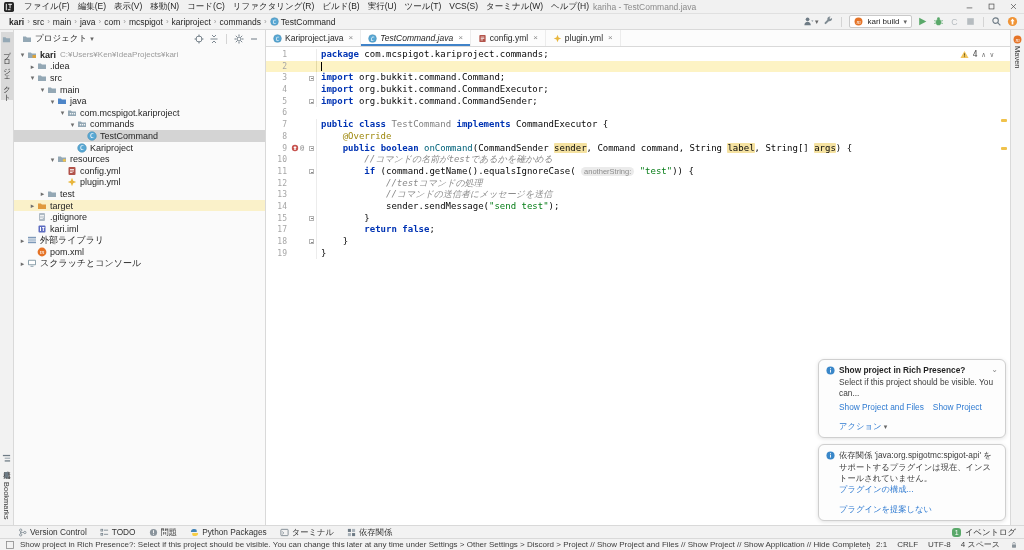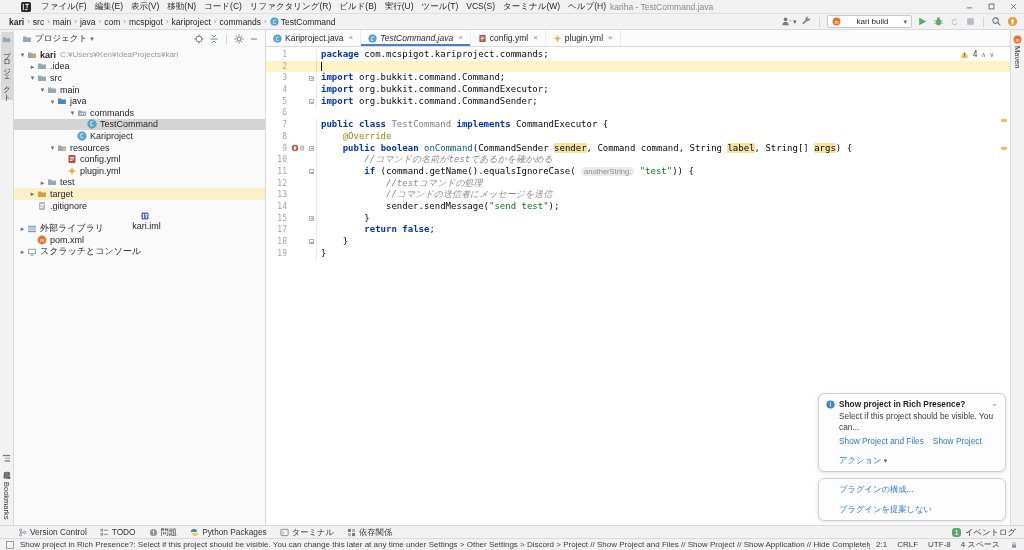--- a/index.html
+++ b/index.html
@@ -4,40 +4,40 @@
 <style>
   * { box-sizing:border-box; margin:0; padding:0; }
   html,body { width:1024px; height:550px; overflow:hidden; }
   body { font-family:"Liberation Sans",sans-serif; background:#fff; color:#1a1a1a; position:relative; }
   .icn { display:inline-flex; width:10px; height:10px; flex:none; }
   .icn svg { width:100%; height:100%; display:block; }
 
   #app { width:100%; height:100%; display:flex; flex-direction:column; }
 
   
-  .titlebar { height:14px; background:#f1f1f1; border-bottom:1px solid #e0e0e0; display:flex; align-items:center; padding-left:21px; flex:none; }
+  .titlebar { height:14px; background:#f1f1f1; border-bottom:1px solid #e0e0e0; display:flex; align-items:center; padding-left:4px; flex:none; }
   .logo { width:10px; height:10px; margin-right:6px; }
   .menus { display:flex; }
   .menu-item { font-size:8.5px; padding:0 4px; color:#1f1f1f; white-space:nowrap; }
   .win-title { font-size:8.5px; color:#8a8a8a; white-space:nowrap; }
   .win-controls { margin-left:auto; display:flex; }
   .win-btn { width:22px; height:13px; display:flex; align-items:center; justify-content:center; }
   .win-btn .icn { width:7px; height:7px; }
 
   
   .navbar { height:16px; background:#f2f2f2; border-bottom:1px solid #d9d9d9; display:flex; align-items:center; padding:0 6px; flex:none; }
   .bc { display:flex; align-items:center; font-size:8.5px; }
   .bc-item { display:flex; align-items:center; gap:2px; padding:0 3px; color:#262626; white-space:nowrap; }
   .bc-item.bold { font-weight:bold; }
   .bc-item .icn { width:9px; height:9px; }
   .bc-sep { color:#9a9a9a; font-size:8px; }
   .nav-tools { margin-left:auto; display:flex; align-items:center; gap:5px; }
   .tool-btn { height:13px; display:flex; align-items:center; justify-content:center; gap:1px; }
   .tool-btn .icn { width:11px; height:11px; }
-  .combo { display:flex; align-items:center; gap:15px; border:1px solid #c9c9c9; background:#fff; border-radius:2px; height:13px; padding:0 4px; font-size:8px; color:#262626; white-space:nowrap; }
+  .combo { display:flex; align-items:center; gap:4px; border:1px solid #c9c9c9; background:#fff; border-radius:2px; height:13px; padding:0 4px; font-size:8px; color:#262626; white-space:nowrap; }
   .combo .icn { width:9px; height:9px; }
   .caret-dn { font-size:7px; color:#666; line-height:1; }
   .vsep { width:1px; height:10px; background:#d4d4d4; margin:0 2px; }
 
   
   .main { flex:1; display:flex; position:relative; min-height:0; }
   .stripe { width:14px; background:#f2f2f2; flex:none; display:flex; flex-direction:column; align-items:center; padding:2px 0; }
   .stripe.left { border-right:1px solid #d9d9d9; }
   .stripe.right { border-left:1px solid #d9d9d9; }
   .stripe-item { display:flex; flex-direction:column; align-items:center; gap:2px; padding:3px 1px; }
@@ -429,30 +429,42 @@
           </div>
           <div class="trow" style="padding-left: 34px;">
             <span class="tchev">▾</span>
             <span class="icn">
               <svg viewBox="0 0 10 10">
                 <path d="M1 2.5 H3.9 L4.9 3.5 H9 V8 H1 Z" fill="#4E86C8"></path>
               </svg>
             </span>
             <span class="tlabel">java</span>
           </div>
-          <div class="trow" style="padding-left: 54px;">
+          <div class="trow" style="padding-left: 44px;">
             <span class="tchev">▾</span>
             <span class="icn">
               <svg viewBox="0 0 10 10">
                 <path d="M1 2.5 H3.9 L4.9 3.5 H9 V8 H1 Z" fill="#94A8B5"></path>
                 <circle cx="3.4" cy="5.8" r=".7" fill="#fff"></circle>
                 <circle cx="5.4" cy="5.8" r=".7" fill="#fff"></circle>
                 <circle cx="7.4" cy="5.8" r=".7" fill="#fff"></circle>
               </svg>
             </span>
+            <span class="tlabel">com.mcspigot.kariproject</span>
+          </div>
+          <div class="trow" style="padding-left: 54px;">
+            <span class="tchev">▾</span>
+            <span class="icn">
+              <svg viewBox="0 0 10 10">
+                <path d="M1 2.5 H3.9 L4.9 3.5 H9 V8 H1 Z" fill="#94A8B5"></path>
+                <circle cx="3.4" cy="5.8" r=".7" fill="#fff"></circle>
+                <circle cx="5.4" cy="5.8" r=".7" fill="#fff"></circle>
+                <circle cx="7.4" cy="5.8" r=".7" fill="#fff"></circle>
+              </svg>
+            </span>
             <span class="tlabel">commands</span>
           </div>
           <div class="trow sel" style="padding-left: 64px;">
             <span class="tchev"></span>
             <span class="icn">
               <svg viewBox="0 0 10 10">
                 <circle cx="5" cy="5" r="4.3" fill="#59A8D4" stroke="#4186AC" stroke-width=".5"></circle>
                 <text x="5" y="7.3" font-size="6.5" font-family="monospace" fill="#fff" text-anchor="middle">C</text>
               </svg>
             </span>
@@ -522,21 +534,21 @@
             <span class="icn">
               <svg viewBox="0 0 10 10">
                 <rect x="2" y="1" width="6" height="8" rx="1" fill="#AFBAC4"></rect>
                 <rect x="3" y="3" width="4" height=".8" fill="#fff"></rect>
                 <rect x="3" y="4.6" width="4" height=".8" fill="#fff"></rect>
                 <rect x="3" y="6.2" width="2.8" height=".8" fill="#fff"></rect>
               </svg>
             </span>
             <span class="tlabel">.gitignore</span>
           </div>
-          <div class="trow" style="padding-left: 14px; flex-direction: column;">
+          <div class="trow" style="padding-left: 14px;">
             <span class="tchev"></span>
             <span class="icn">
               <svg viewBox="0 0 10 10">
                 <rect x="1.5" y="1.5" width="7" height="7" rx="1" fill="#5C6BC0"></rect>
                 <rect x="3" y="3" width="1" height="4" fill="#fff"></rect>
                 <rect x="5.2" y="3" width="2.3" height="1" fill="#fff"></rect>
                 <rect x="5.8" y="3" width="1" height="4" fill="#fff"></rect>
               </svg>
             </span>
             <span class="tlabel">kari.iml</span>
@@ -793,20 +805,30 @@
             <span class="card-chev">⌄</span>
           </div>
           <div class="card-body">Select if this project should be visible. You can...</div>
           <div class="card-links">
             <span class="link">Show Project and Files</span>
             <span class="link">Show Project</span>
             <span class="link">アクション <span class="caret-dn">▾</span></span>
           </div>
         </div>
         <div class="card">
+          <div class="card-head">
+            <span class="icn">
+              <svg viewBox="0 0 10 10">
+                <circle cx="5" cy="5" r="4.5" fill="#3A87C9"></circle>
+                <rect x="4.5" y="4.1" width="1" height="3.2" fill="#fff"></rect>
+                <rect x="4.5" y="2.4" width="1" height="1" fill="#fff"></rect>
+              </svg>
+            </span>
+            <span class="card-body">依存関係 'java:org.spigotmc:spigot-api' をサポートするプラグインは現在、インストールされていません。</span>
+          </div>
           <div class="card-links">
             <span class="link">プラグインの構成...</span>
             <span class="link">プラグインを提案しない</span>
           </div>
         </div>
       </div>
   </div>
 
   <div class="bottombar">
       <span class="bb-item">

